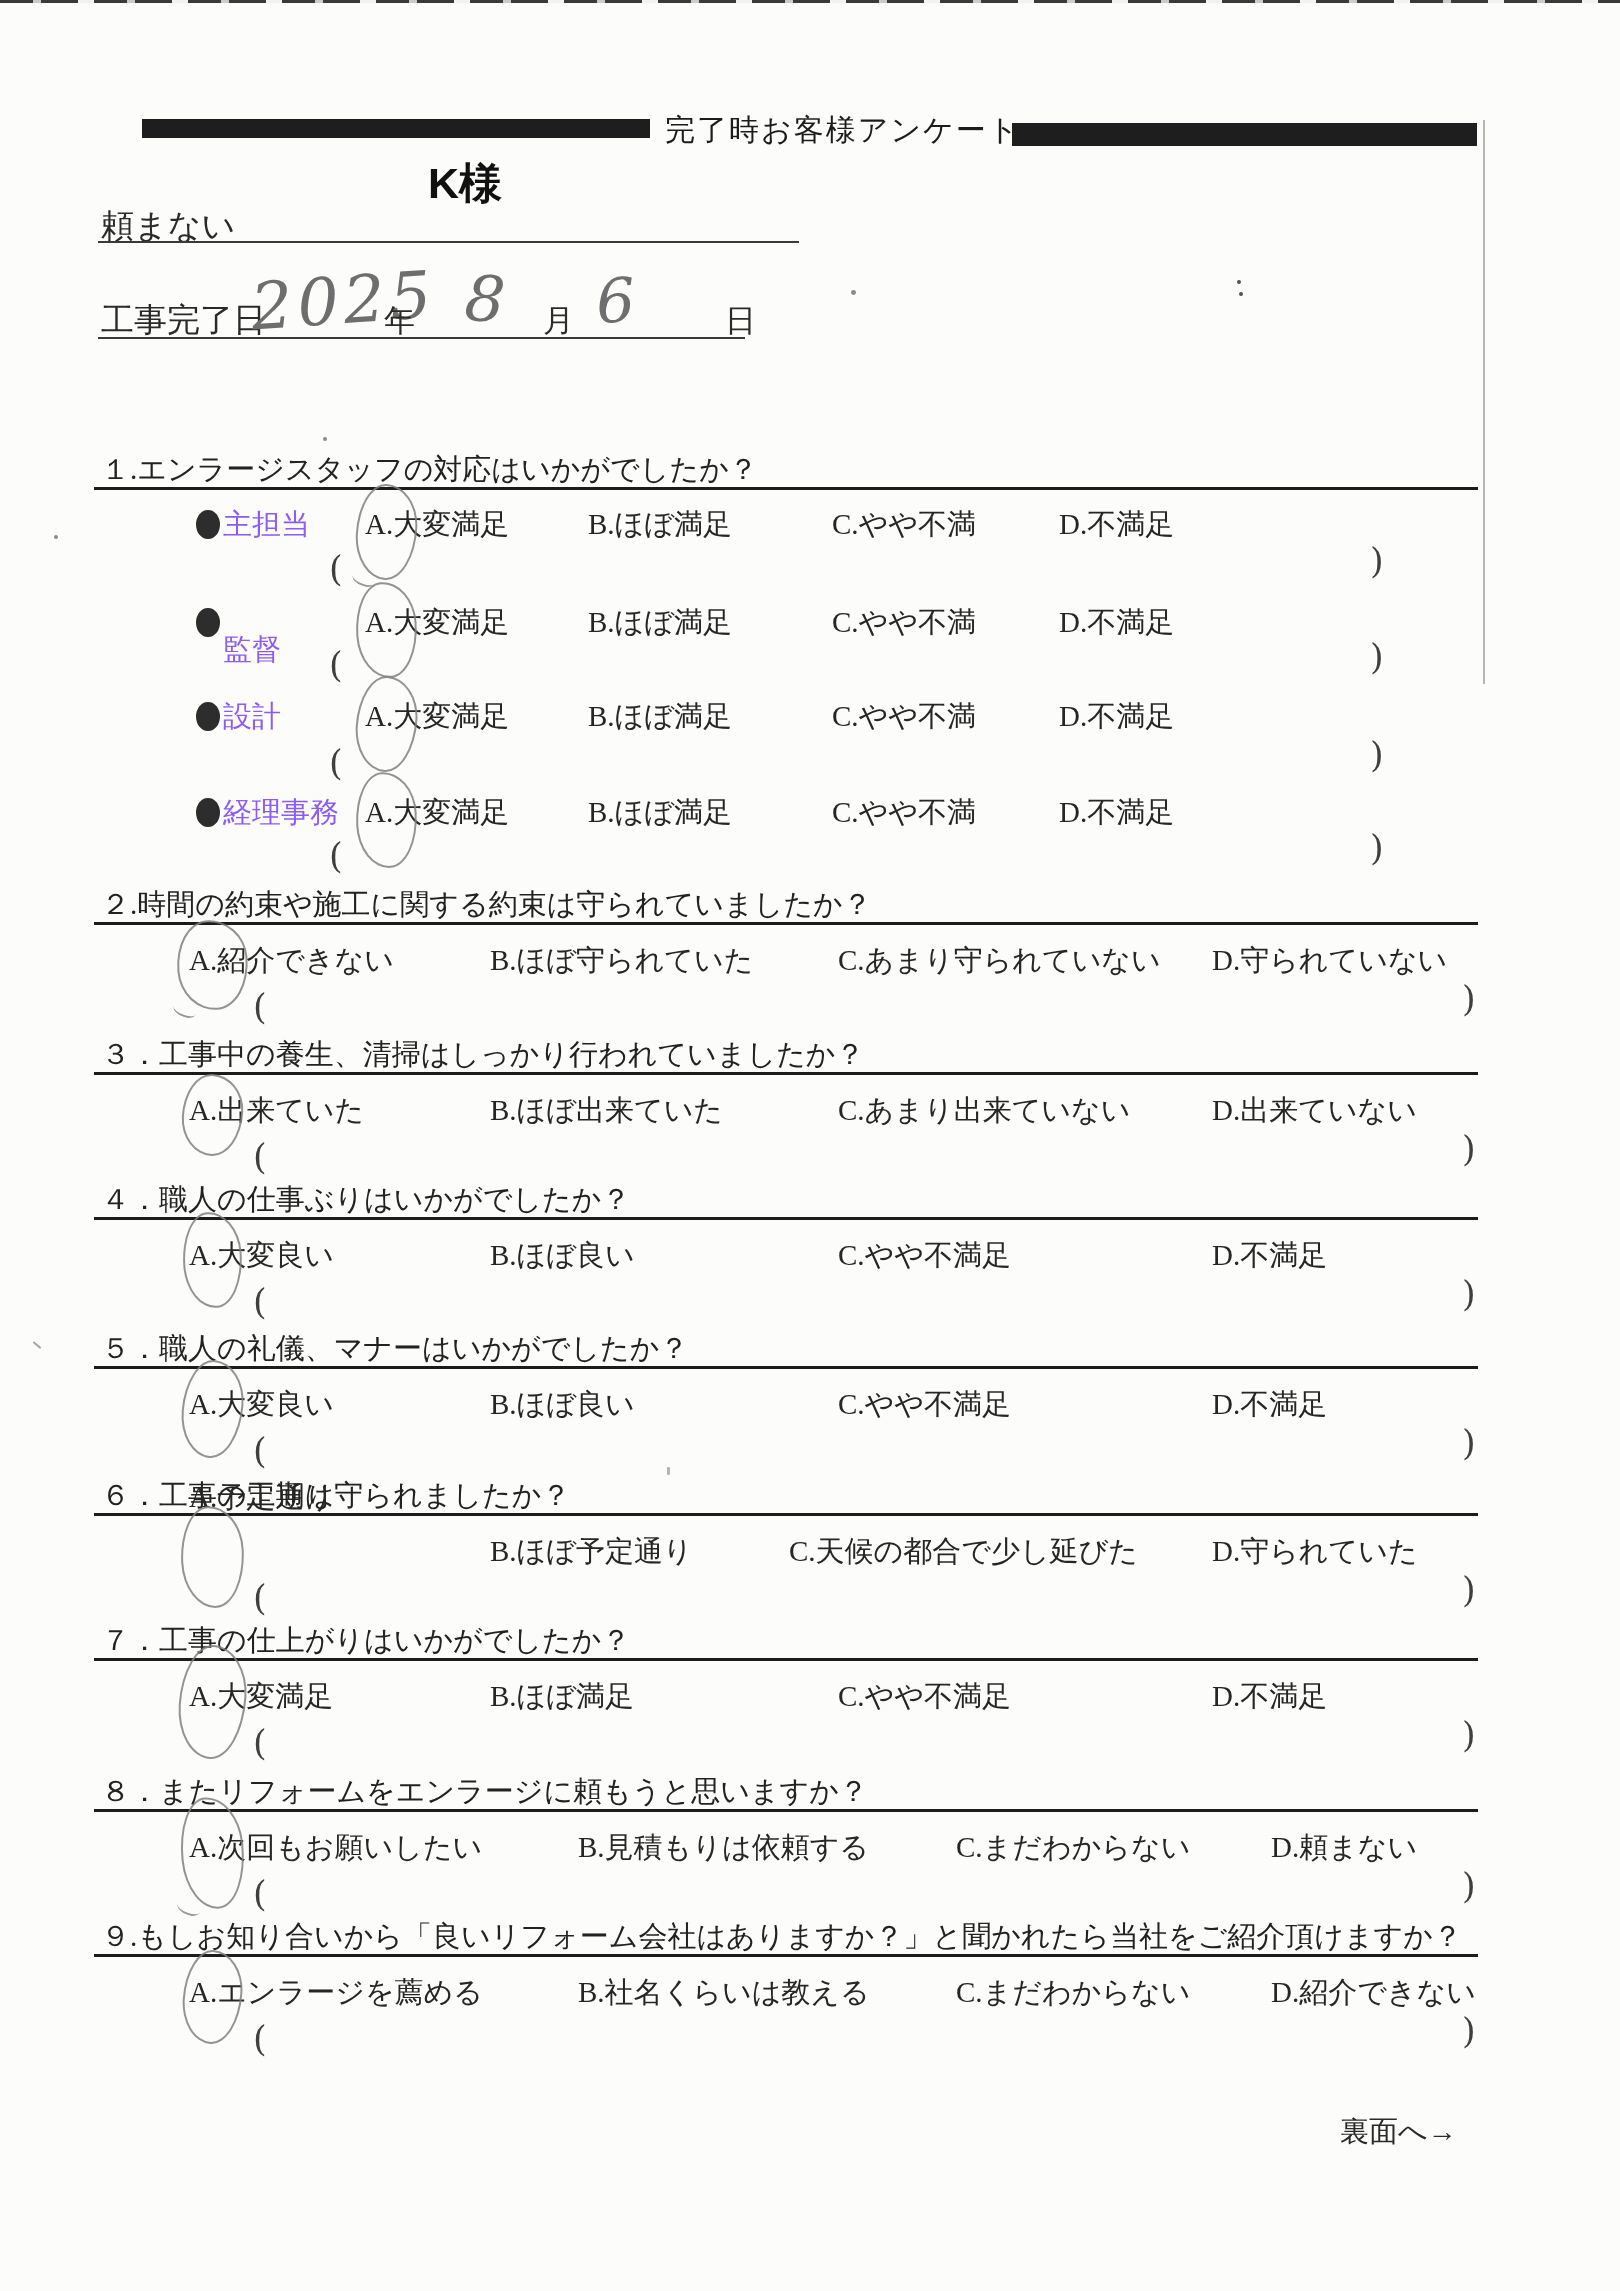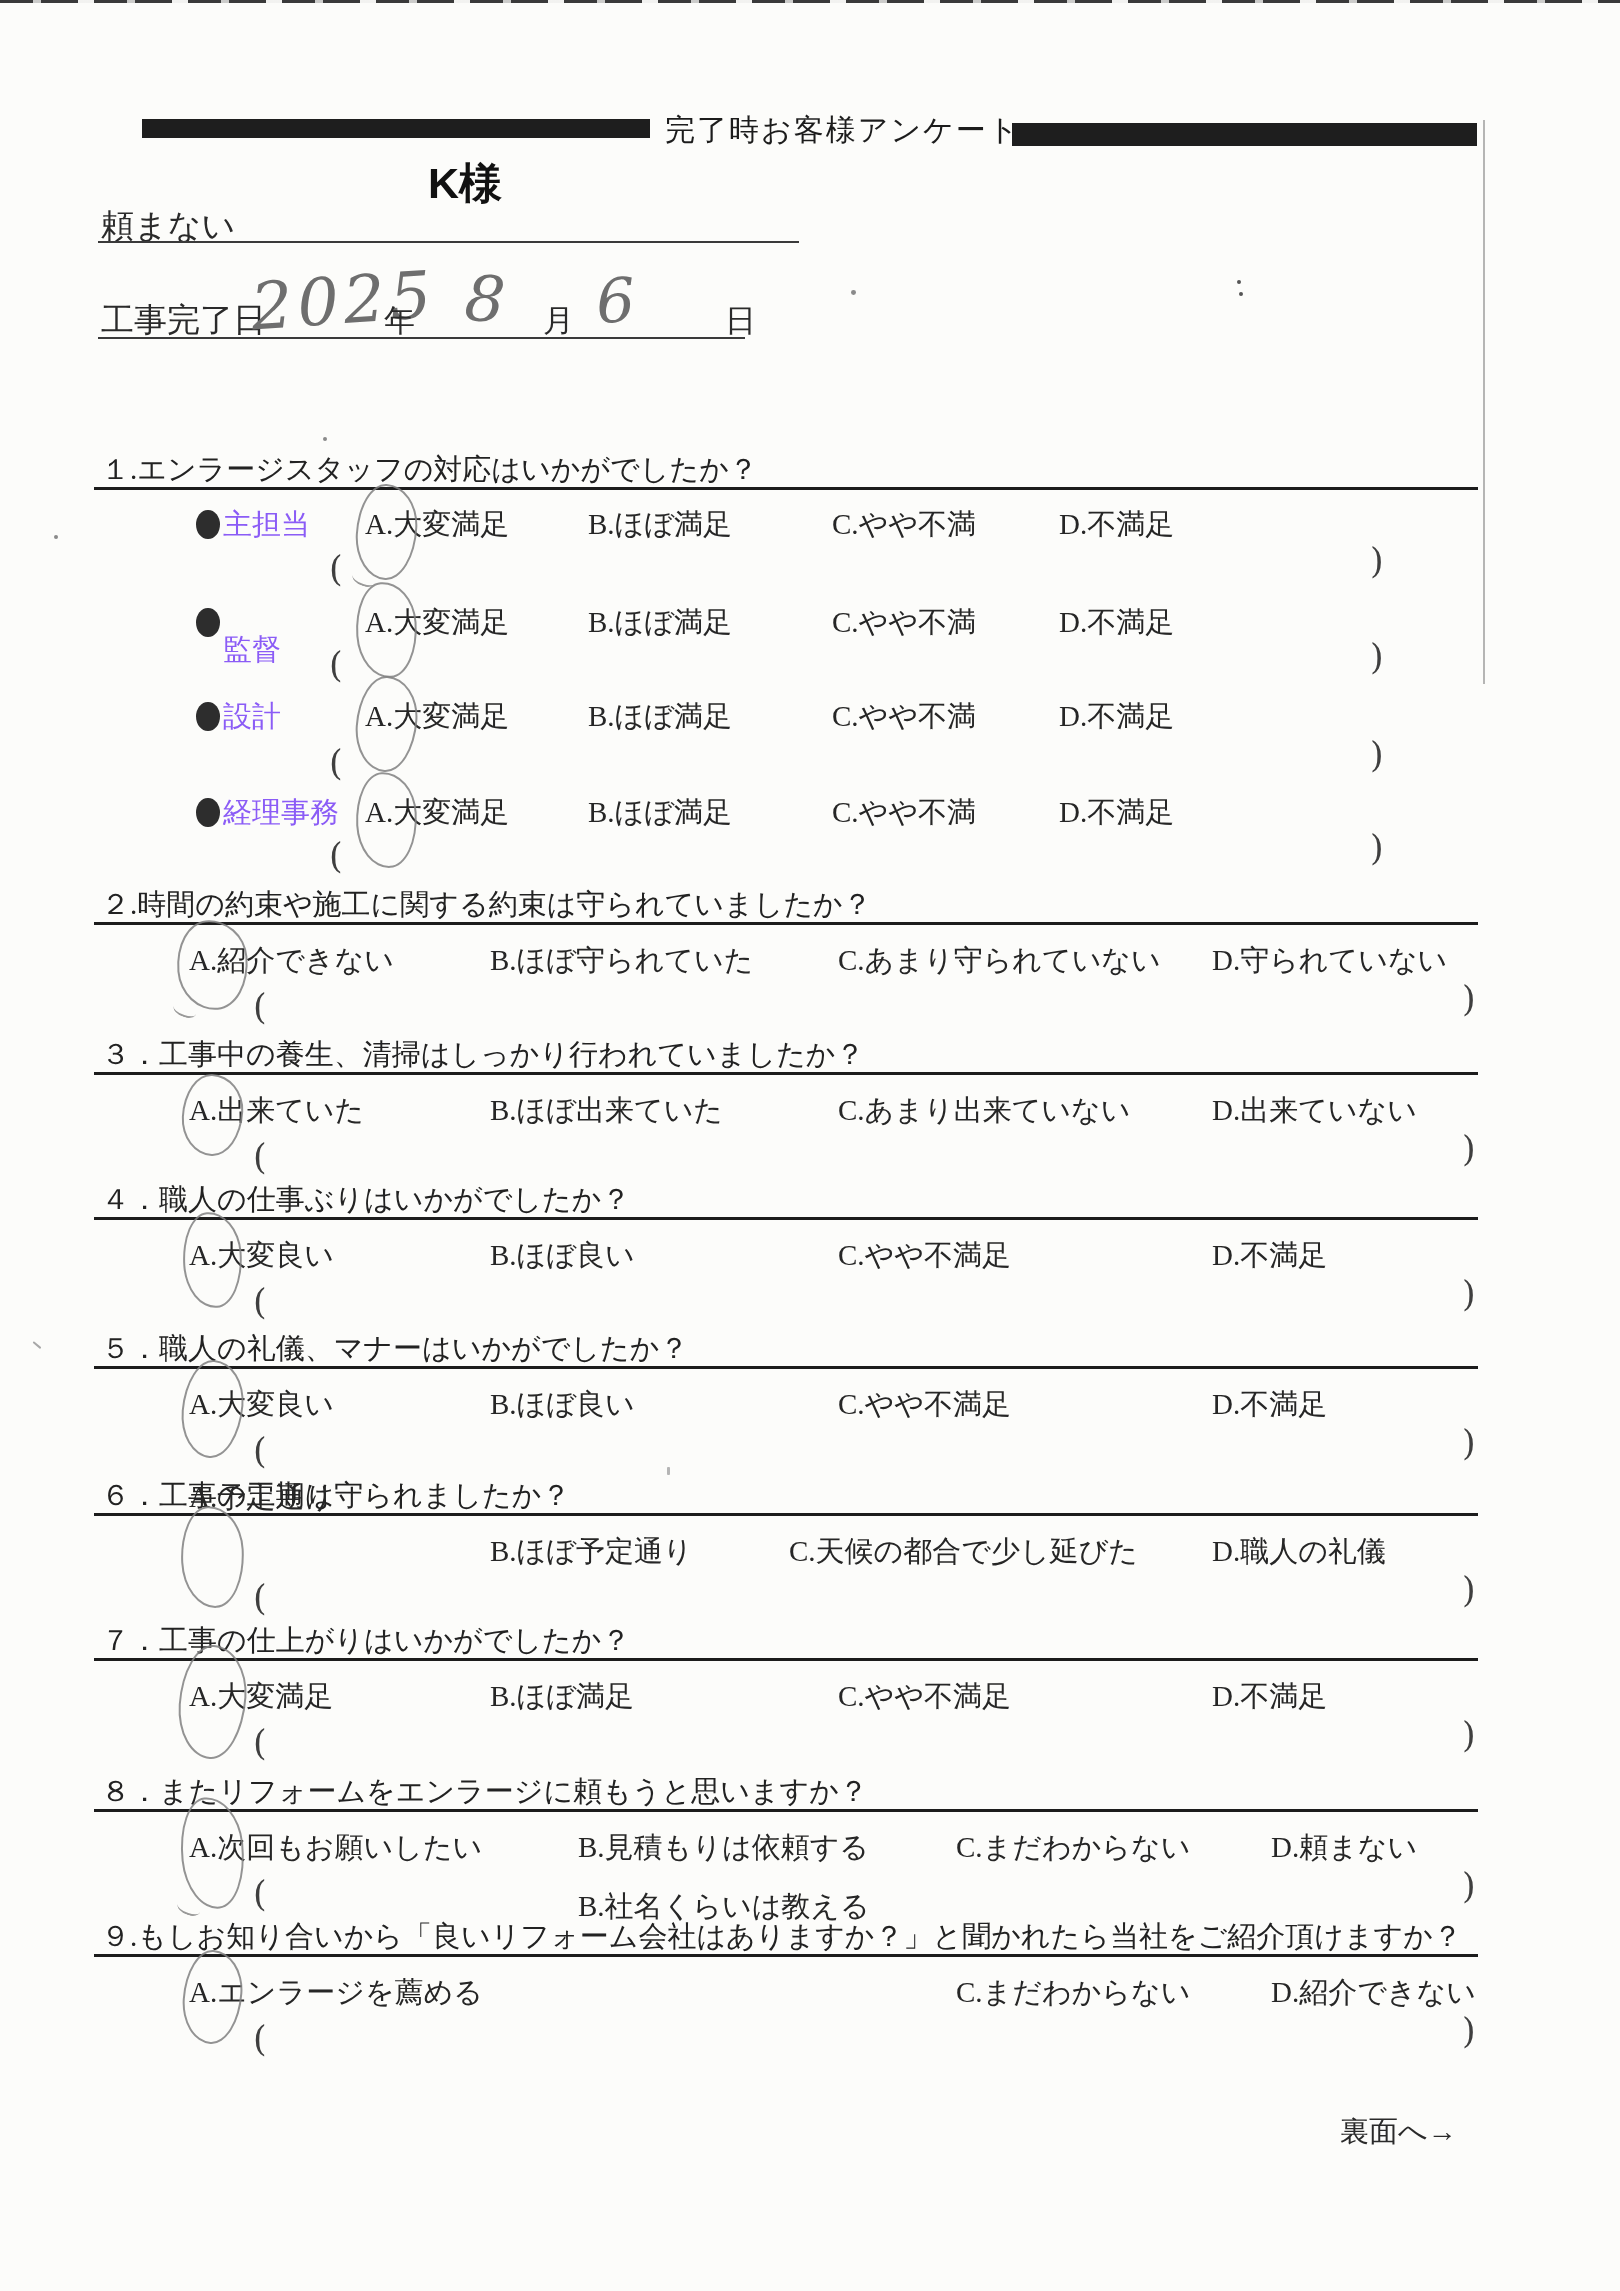--- a/index.html
+++ b/index.html
@@ -145,21 +145,21 @@
       <div class="q-option" style="left:838px;top:1386px;">C.やや不満足</div>
       <div class="q-option" style="left:1212px;top:1386px;">D.不満足</div>
       <div class="hw-circle" style="left:182px;top:1360px;width:57px;height:94px;transform:rotate(5deg);"></div>
       <div class="paren" style="left:253px;top:1431px;">(</div>
       <div class="paren" style="left:1462px;top:1423px;">)</div>
       <div class="q-heading" style="left:101px;top:1476px;">６．工事の工期は守られましたか？</div>
       <div class="q-rule" style="top:1513px;"></div>
       <div class="q-option" style="left:189px;top:1479px;">A.予定通り</div>
       <div class="q-option" style="left:490px;top:1533px;">B.ほぼ予定通り</div>
       <div class="q-option" style="left:789px;top:1533px;">C.天候の都合で少し延びた</div>
-      <div class="q-option" style="left:1212px;top:1533px;">D.職人の礼儀</div>
+      <div class="q-option" style="left:1212px;top:1533px;">D.守られていた</div>
       <div class="hw-circle" style="left:181px;top:1506px;width:59px;height:98px;transform:rotate(-3deg);"></div>
       <div class="paren" style="left:253px;top:1578px;">(</div>
       <div class="paren" style="left:1462px;top:1570px;">)</div>
       <div class="q-heading" style="left:101px;top:1621px;">７．工事の仕上がりはいかがでしたか？</div>
       <div class="q-rule" style="top:1658px;"></div>
       <div class="q-option" style="left:189px;top:1678px;">A.大変満足</div>
       <div class="q-option" style="left:490px;top:1678px;">B.ほぼ満足</div>
       <div class="q-option" style="left:838px;top:1678px;">C.やや不満足</div>
       <div class="q-option" style="left:1212px;top:1678px;">D.不満足</div>
       <div class="hw-circle" style="left:179px;top:1645px;width:63px;height:110px;transform:rotate(4deg);"></div>
@@ -171,21 +171,21 @@
       <div class="q-option" style="left:578px;top:1829px;">B.見積もりは依頼する</div>
       <div class="q-option" style="left:956px;top:1829px;">C.まだわからない</div>
       <div class="q-option" style="left:1271px;top:1829px;">D.頼まない</div>
       <div class="hw-circle" style="left:181px;top:1797px;width:59px;height:108px;transform:rotate(-6deg);"></div>
       <div class="hw-tail" style="left:177px;top:1901px;transform:rotate(18deg);"></div>
       <div class="paren" style="left:253px;top:1874px;">(</div>
       <div class="paren" style="left:1462px;top:1866px;">)</div>
       <div class="q-heading" style="left:101px;top:1917px;">９.もしお知り合いから「良いリフォーム会社はありますか？」と聞かれたら当社をご紹介頂けますか？</div>
       <div class="q-rule" style="top:1954px;"></div>
       <div class="q-option" style="left:189px;top:1974px;">A.エンラージを薦める</div>
-      <div class="q-option" style="left:578px;top:1888px;">B.社名くらいは教える</div>
+      <div class="q-option" style="left:578px;top:1974px;">B.社名くらいは教える</div>
       <div class="q-option" style="left:956px;top:1974px;">C.まだわからない</div>
       <div class="q-option" style="left:1271px;top:1974px;">D.紹介できない</div>
       <div class="hw-circle" style="left:183px;top:1950px;width:55px;height:90px;transform:rotate(4deg);"></div>
       <div class="paren" style="left:253px;top:2019px;">(</div>
       <div class="paren" style="left:1462px;top:2011px;">)</div>
     </div>
 
   <div class="abs footer-note" style="left:1340px;top:2112px;">裏面へ→</div>
 </div>
 

